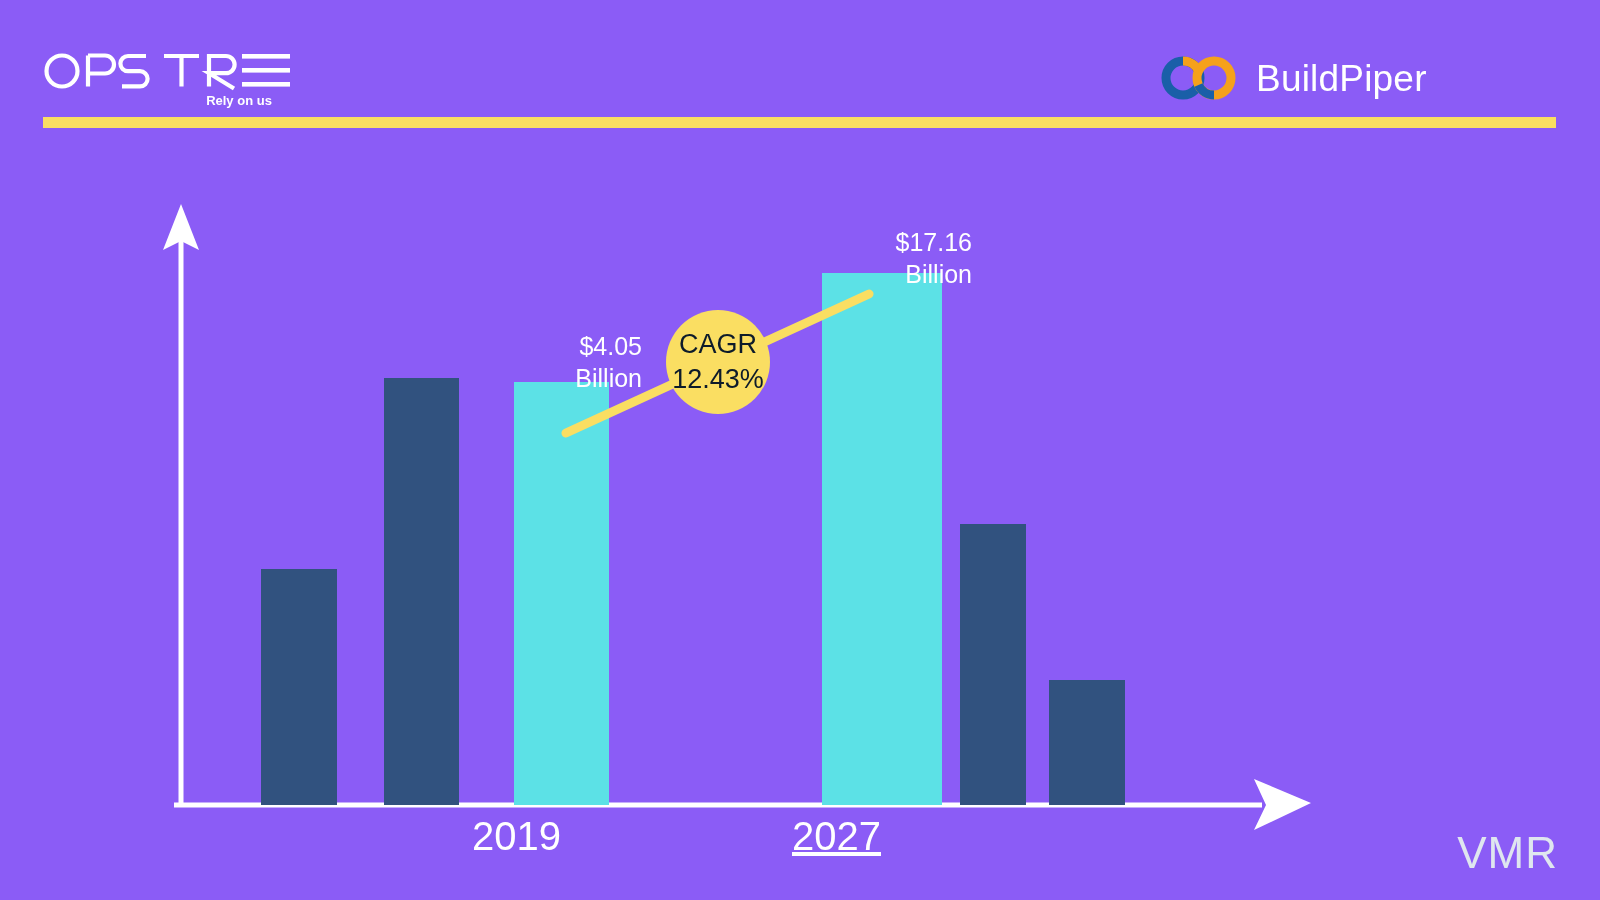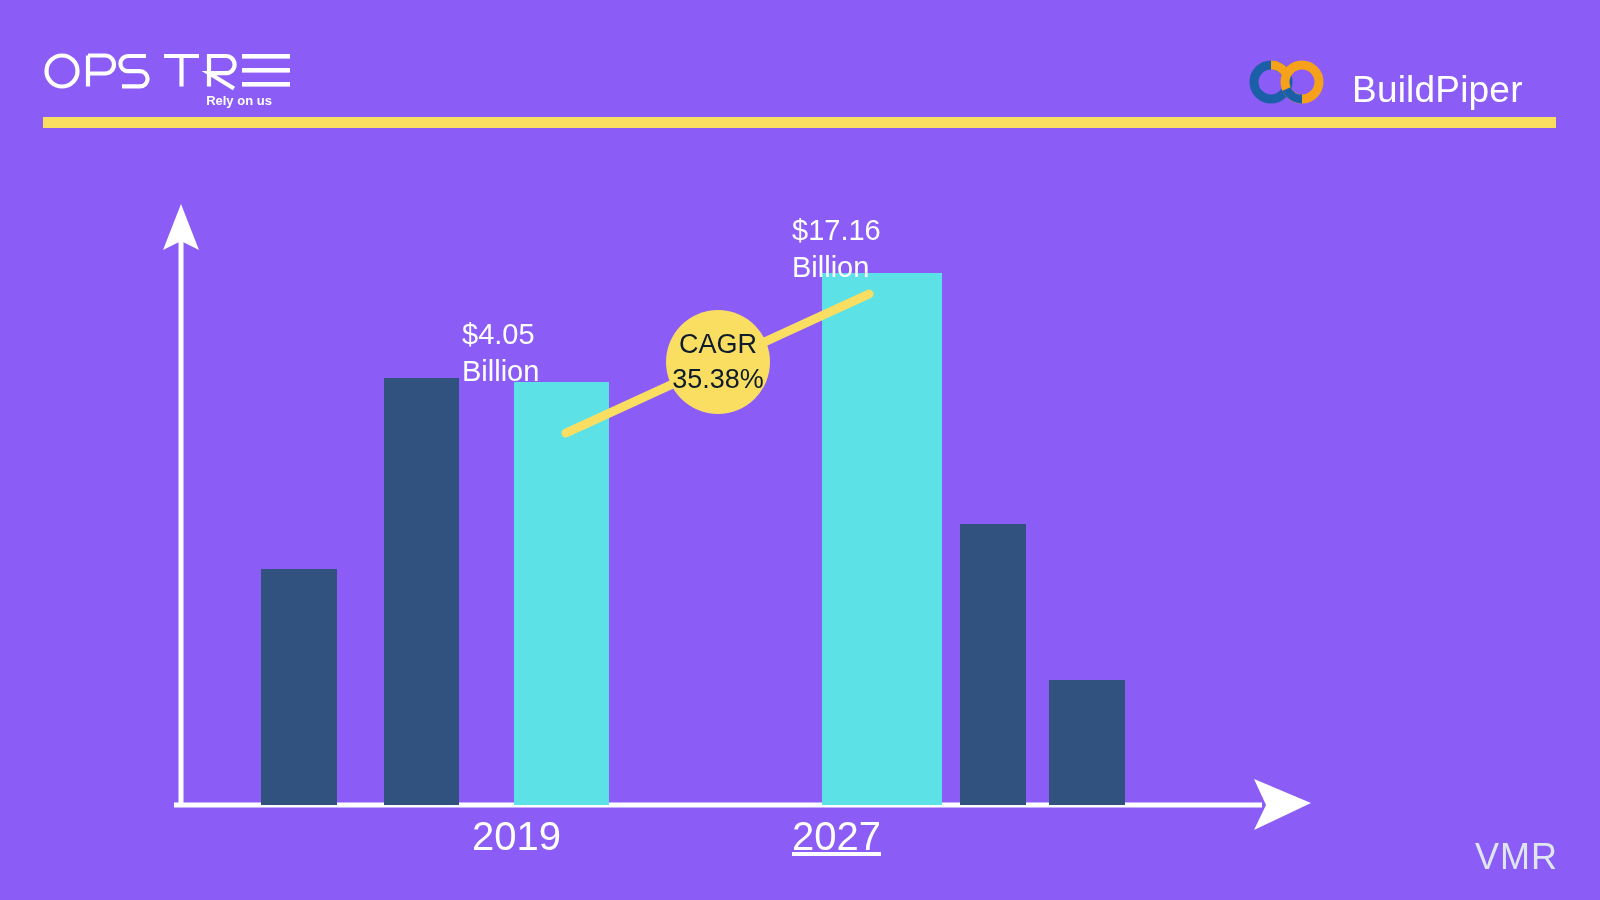--- a/index.html
+++ b/index.html
@@ -10,45 +10,46 @@
     overflow:hidden;
   }
   #stage { position:relative; width:1600px; height:900px; background:#8b5cf6; }
 
   
   .opstree-logo {
     position:absolute; left:43px; top:50px;
     width:270px; height:62px;
   }
   .buildpiper-logo {
-    position:absolute; left:1248px; top:48px;
+    position:absolute; left:1160px; top:48px;
     width:300px; height:60px;
-    display:flex; align-items:flex-end; gap:26px;
+    display:flex; align-items:center; gap:18px;
   }
   .bp-mark { width:78px; height:52px; flex:0 0 auto; }
   .bp-word {
     color:#ffffff; font-size:37px; font-weight:400;
     letter-spacing:0.2px; line-height:1;
     white-space:nowrap;
   }
   .accent-bar {
     position:absolute; left:43px; top:117px;
     width:1513px; height:11px;
     background:#fade62;
   }
 
   
   #chart { position:absolute; left:0; top:0; width:1600px; height:900px; }
   .bar-label {
     position:absolute;
     color:#ffffff;
-    font-size:29px;
+    font-size:25px;
     line-height:1.28;
-    text-align:left;
+    text-align:right;
     white-space:nowrap;
+    margin-top:14px;
   }
 
   .cagr-badge {
     position:absolute;
     left:666px; top:310px;
     width:104px; height:104px;
     border-radius:50%;
     background:#fade62;
     display:flex; flex-direction:column;
     align-items:center; justify-content:center;
@@ -63,21 +64,21 @@
     color:#ffffff;
     font-size:40px;
     white-space:nowrap;
     text-align:left;
   }
 
   .watermark {
     position:absolute;
     right:42px; bottom:22px;
     color:#dfe6ef;
-    font-size:36px;
+    font-size:44px;
     letter-spacing:1px;
   }
 </style>
 </head>
 <body>
 
 <div id="stage">
 
   <div class="opstree-logo">
     <svg viewBox="0 0 270 62" width="270" height="62">
@@ -135,21 +136,21 @@
     <div>Billion</div>
   </div>
 
   <div class="bar-label" style="left:792px; top:212px; width:180px;">
     <div>$17.16</div>
     <div>Billion</div>
   </div>
 
   <div class="cagr-badge">
     <span>CAGR</span>
-    <span>35.38%</span>
+    <span>12.43%</span>
   </div>
 
   <div class="year-label" style="left:472px; top:814px; width:180px;">2019</div>
   <div class="year-label" style="left:792px; top:814px; width:180px;text-decoration:underline;">2027</div>
 
   <div class="watermark">VMR</div>
 
 </div>
 
 </body></html>

